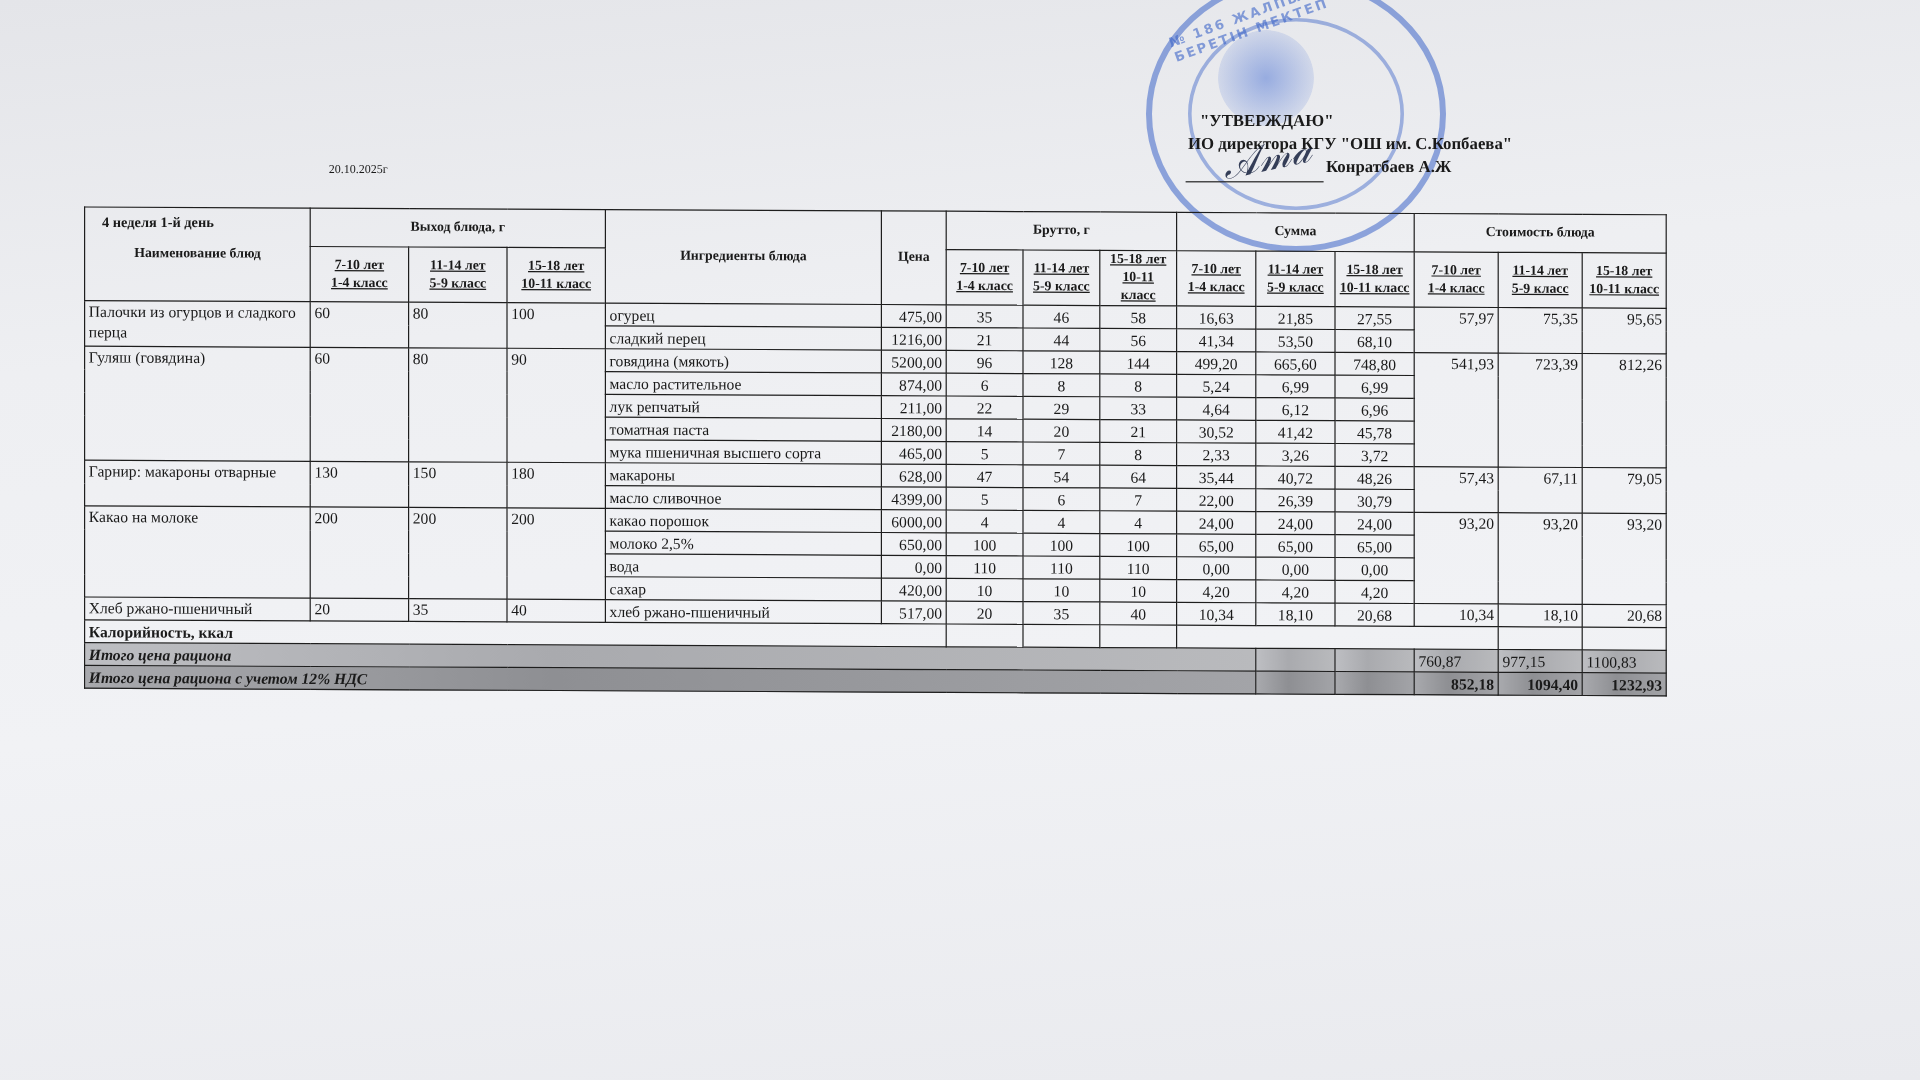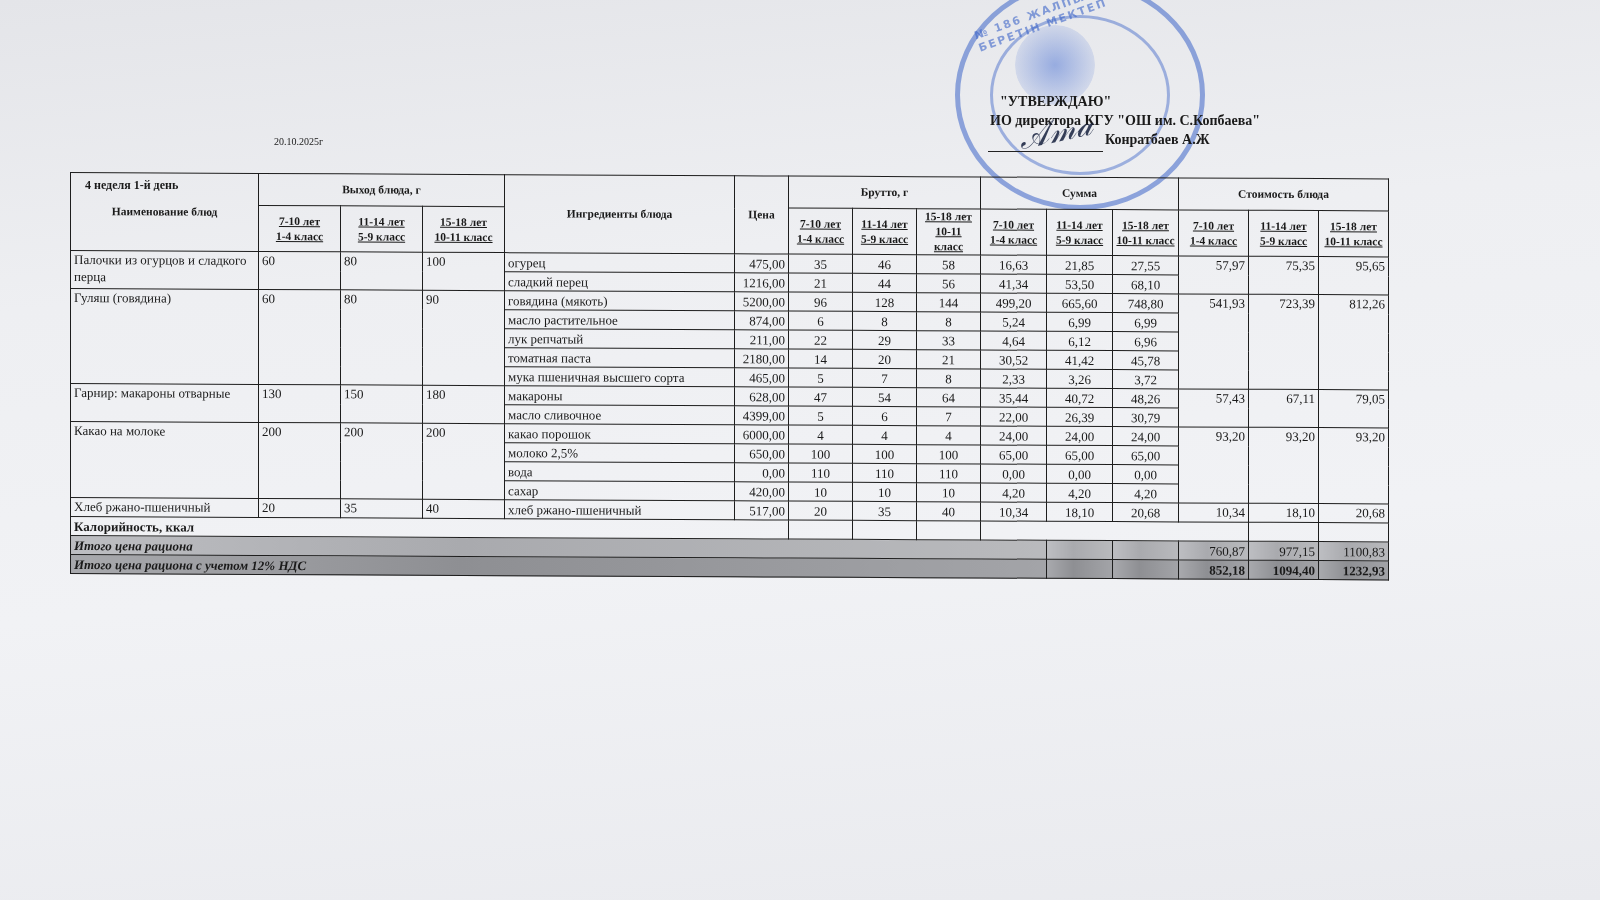--- a/index.html
+++ b/index.html
@@ -31,21 +31,21 @@
   th{font-weight:bold;font-size:11.5px;text-align:center;line-height:15px;}
   th.top{height:31px;}
   th.sub{height:40px;text-decoration:underline;}
   td.num{text-align:center;}
   td.pr{text-align:right;}
   td.name{vertical-align:top;text-align:left;}
   td.yield{vertical-align:top;text-align:left;}
   td.cost{vertical-align:top;text-align:right;}
   tr.kcal td{font-weight:bold;}
   tr.total td{background:linear-gradient(90deg,#bdbec2,#a9aaae 40%,#b9babd 100%);font-weight:bold;font-style:italic;}
-  tr.total td.v{font-style:normal;font-weight:normal;text-align:right;}
+  tr.total td.v{font-style:normal;font-weight:normal;text-align:left;}
   tr.vat td{background:linear-gradient(90deg,#a8a9ad,#8e8f93 40%,#a3a4a8 100%);font-weight:bold;font-style:italic;}
   tr.vat td.v{font-style:normal;font-weight:bold;text-align:right;}
   .c-name{width:188px;}
   .c-y{width:82px;}
   .c-ing{width:230px;}
   .c-pr{width:54px;}
   .c-b{width:64px;}
   .c-s{width:66px;}
   .c-c{width:70px;}
 </style>

